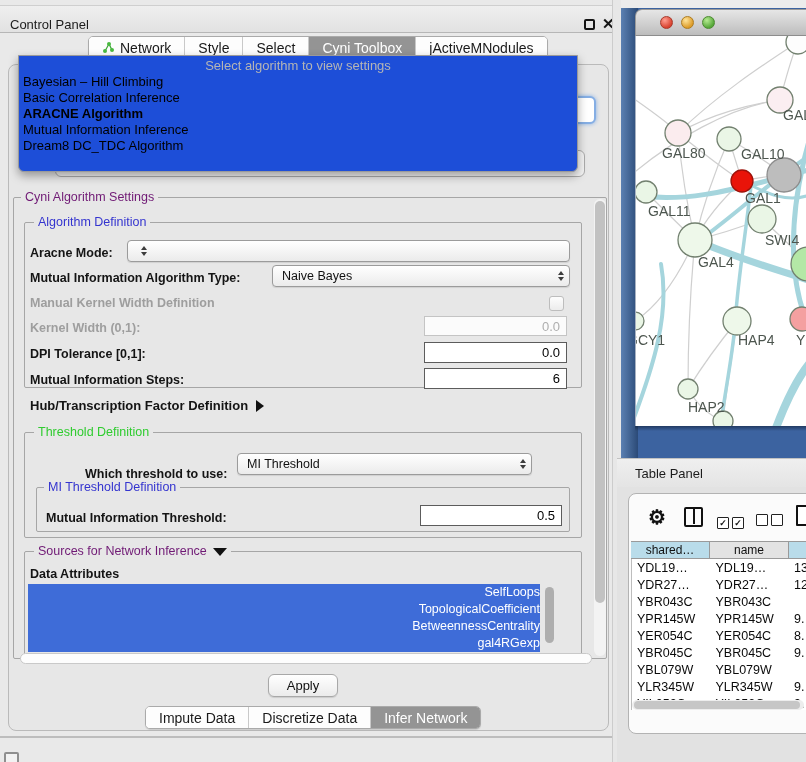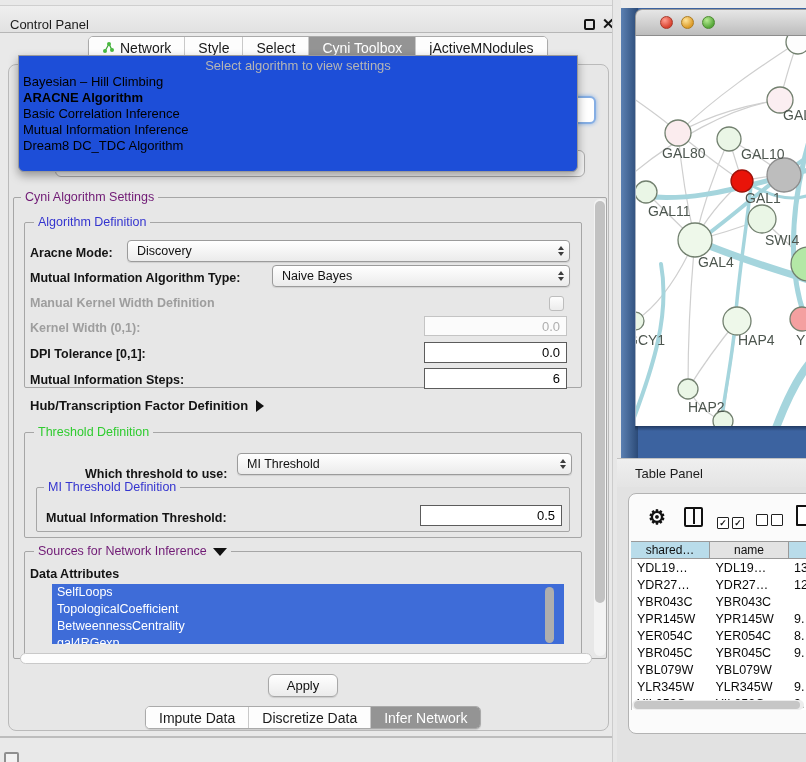--- a/index.html
+++ b/index.html
@@ -49,21 +49,21 @@
        border-radius:4px;display:flex;align-items:center;font-size:12.5px;color:#111;
        padding:0 5px 0 9px;box-sizing:border-box;box-shadow:0 1px 1px rgba(0,0,0,.1);}
   .combo .txt{flex:1;white-space:nowrap;overflow:hidden;}
   .arrows{display:flex;flex-direction:column;gap:2px;align-items:center;margin-left:4px;}
   .tri-up{width:0;height:0;border-left:3.5px solid transparent;border-right:3.5px solid transparent;border-bottom:4.5px solid #3c3c3c;}
   .tri-dn{width:0;height:0;border-left:3.5px solid transparent;border-right:3.5px solid transparent;border-top:4.5px solid #3c3c3c;}
   .tri-right{display:inline-block;width:0;height:0;border-top:6px solid transparent;border-bottom:6px solid transparent;border-left:8px solid #111;margin-left:8px;vertical-align:-2px;}
   .tri-down-b{display:inline-block;width:0;height:0;border-left:7px solid transparent;border-right:7px solid transparent;border-top:8px solid #111;margin-left:6px;vertical-align:-1px;}
   .checkbox{position:absolute;width:13px;height:13px;border:1px solid #bdbdbd;border-radius:3px;background:linear-gradient(#fdfdfd,#ececec);}
   
-  .attr-list{left:52px;top:584px;width:512px;height:60px;background:#fff;overflow:hidden;}
+  .attr-list{left:28px;top:584px;width:512px;height:68px;background:#fff;overflow:hidden;text-align:right;}
   .attr-item{height:17px;line-height:17px;background:#3e6cd8;color:#fff;font-size:12.5px;padding-left:5px;}
   .list-scroll{left:545px;top:587px;width:9px;height:56px;background:#aeaeae;border-radius:4.5px;}
   .hscroll{left:20px;top:653px;width:572px;height:11px;background:#fdfdfd;border:1px solid #c9c9c9;border-radius:6px;}
   .vscroll-track{left:594px;top:199px;width:12px;height:457px;background:#f3f3f3;border-radius:6px;}
   .vscroll-thumb{left:595px;top:201px;width:10px;height:402px;background:#c2c2c2;border-radius:5px;}
   
   .apply-btn{left:268px;top:674px;width:70px;height:23px;border:1px solid #a8a8a8;border-radius:6px;
        background:linear-gradient(#ffffff,#ebebeb);font-size:13px;color:#111;display:flex;
        align-items:center;justify-content:center;box-shadow:0 1px 1px rgba(0,0,0,.12);}
   .bottom-line{left:0;top:736px;width:618px;height:1.5px;background:#bdbdbd;}
@@ -146,37 +146,36 @@
 <div class="abs outer-panel"></div>
 
 <div class="abs focus-combo"></div>
 <div class="abs ghost-combo">
   <span class="gtxt">gal-filtered sif default node</span>
 </div>
 
 <div class="abs popup">
   <div class="popup-header">Select algorithm to view settings</div>
   <div class="opt">Bayesian – Hill Climbing</div>
+  <div class="opt">Basic Correlation Inference</div>
   <div class="opt bold">ARACNE Algorithm</div>
-  <div class="opt">Basic Correlation Inference</div>
   <div class="opt">Mutual Information Inference</div>
   <div class="opt">Dream8 DC_TDC Algorithm</div>
 </div>
 
 <div class="abs group" style="left:13px;top:197px;width:594px;height:462px;"></div>
 <span class="group-label" style="left:21px;top:190px;">Cyni Algorithm Settings</span>
 <div class="abs vscroll-track"></div>
 <div class="abs vscroll-thumb"></div>
 
 <div class="abs group" style="left:24px;top:222px;width:558px;height:166px;"></div>
 <span class="group-label gl-blue" style="left:34px;top:215px;">Algorithm Definition</span>
 
 <span class="lbl" style="left:30px;top:246px;">Aracne Mode:</span>
 <div class="combo" style="left:127px;top:240px;width:443px;height:22px;">
-  <span class="txt">Discovery</span>
   <span class="arrows">
       <span class="tri-up"></span>
       <span class="tri-dn"></span>
     </span>
 </div>
 
 <span class="lbl" style="left:30px;top:271px;">Mutual Information Algorithm Type:</span>
 <div class="combo" style="left:272px;top:265px;width:298px;height:22px;">
   <span class="txt">Naive Bayes</span>
   <span class="arrows">
@@ -204,21 +203,21 @@
 </div>
 
 <span class="lbl" style="left:30px;top:398px;font-size:13px;">
   <span>Hub/Transcription Factor Definition</span><span class="tri-right"></span>
 </span>
 
 <div class="abs group" style="left:24px;top:432px;width:558px;height:106px;"></div>
 <span class="group-label gl-green" style="left:34px;top:425px;">Threshold Definition</span>
 
 <span class="lbl" style="left:85px;top:459px;margin-top:8px;">Which threshold to use:</span>
-<div class="combo" style="left:237px;top:453px;width:335px;height:22px;">
+<div class="combo" style="left:237px;top:453px;width:295px;height:22px;">
   <span class="txt">MI Threshold</span>
   <span class="arrows">
       <span class="tri-up"></span>
       <span class="tri-dn"></span>
     </span>
 </div>
 
 <div class="abs group" style="left:36px;top:487px;width:534px;height:45px;"></div>
 <span class="group-label gl-blue" style="left:44px;top:480px;">MI Threshold Definition</span>
 <span class="lbl" style="left:46px;top:511px;">Mutual Information Threshold:</span>

